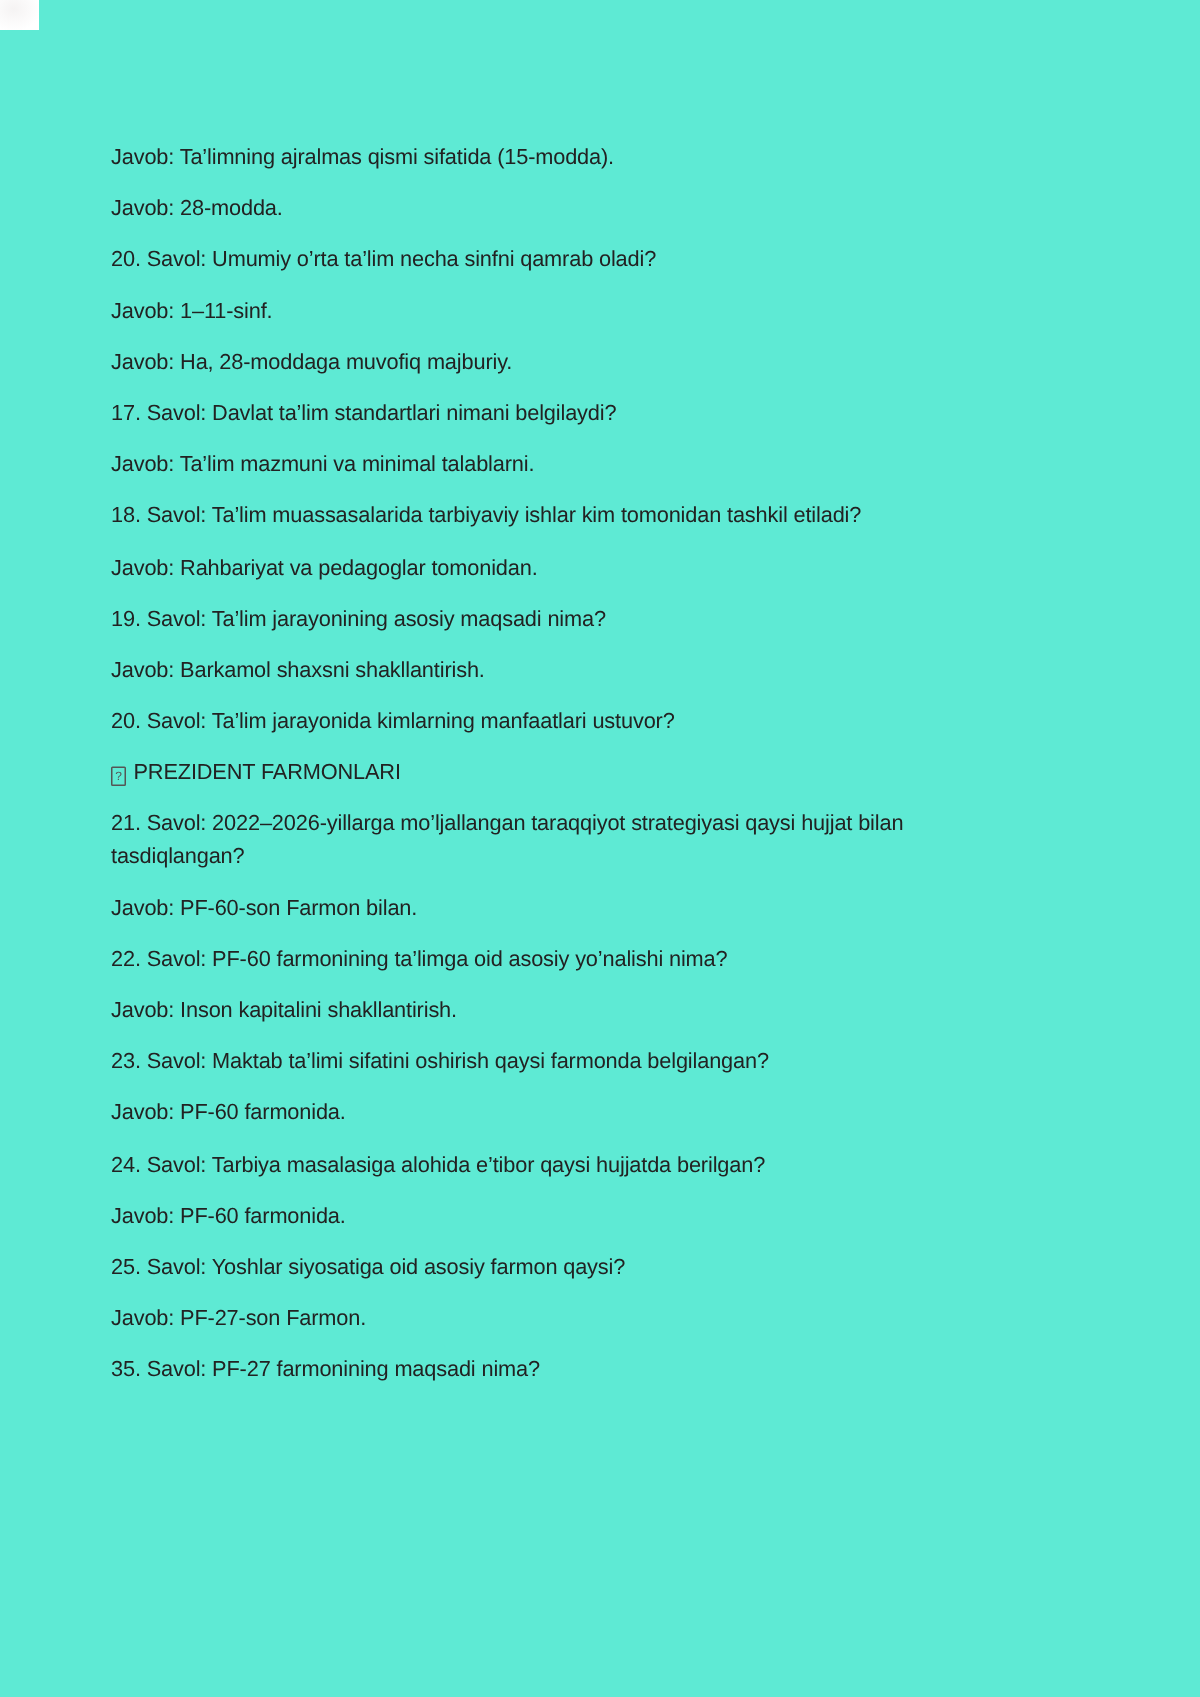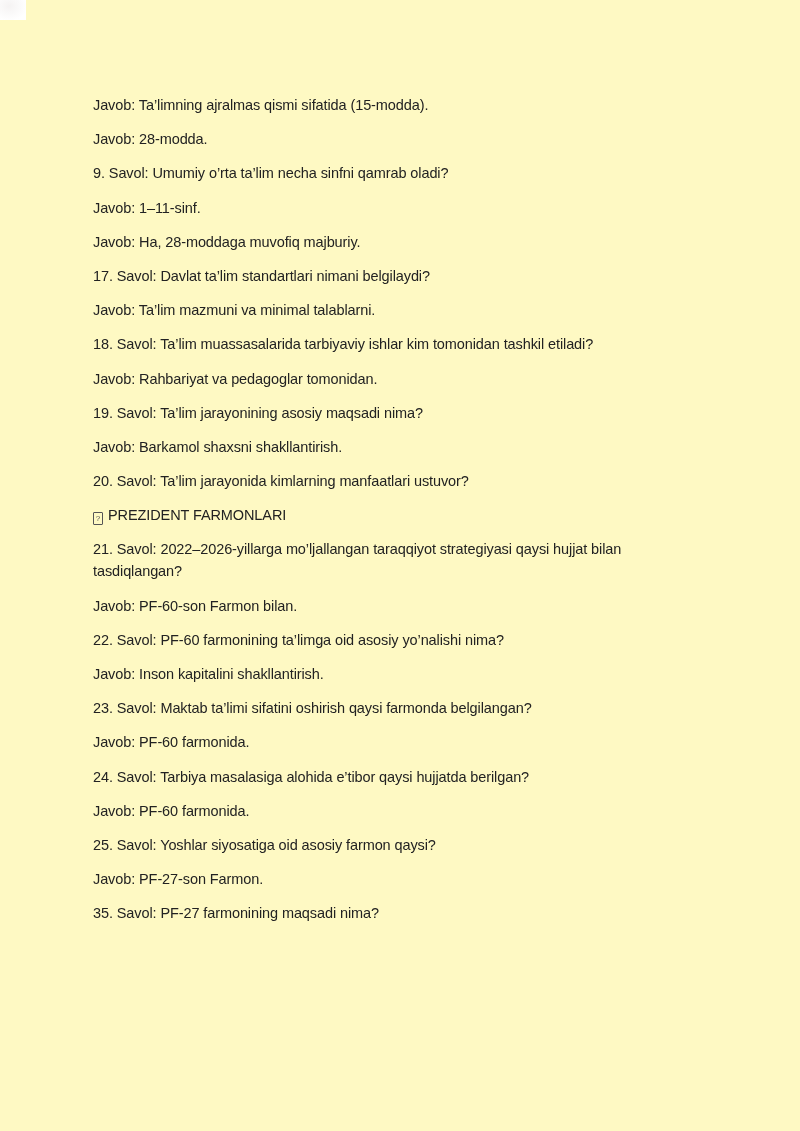--- a/index.html
+++ b/index.html
@@ -4,24 +4,24 @@
 <style>
   html, body {
     margin: 0;
     padding: 0;
     background: #ffffff;
   }
   .page {
     position: relative;
     width: 800px;
     height: 1131px;
-    background: #fef9c3;
+    background: #5eead4;
     overflow: hidden;
     box-sizing: border-box;
-    padding: 94px 79px 0 93px;
+    padding: 94px 79px 0 74px;
     font-family: "Liberation Sans", "DejaVu Sans", sans-serif;
     font-size: 14.5px;
     letter-spacing: -0.1px;
     color: #222222;
   }
   .corner-smudge {
     position: absolute;
     top: 0;
     left: 0;
     width: 26px;
@@ -55,21 +55,21 @@
   }
 </style>
 </head>
 <body>
 
 <div class="page">
   <div class="corner-smudge"></div>
 
   <p class="line">Javob: Ta’limning ajralmas qismi sifatida (15-modda).</p>
   <p class="line">Javob: 28-modda.</p>
-  <p class="line">9. Savol: Umumiy o’rta ta’lim necha sinfni qamrab oladi?</p>
+  <p class="line">20. Savol: Umumiy o’rta ta’lim necha sinfni qamrab oladi?</p>
   <p class="line">Javob: 1–11-sinf.</p>
   <p class="line">Javob: Ha, 28-moddaga muvofiq majburiy.</p>
   <p class="line">17. Savol: Davlat ta’lim standartlari nimani belgilaydi?</p>
   <p class="line">Javob: Ta’lim mazmuni va minimal talablarni.</p>
   <p class="line">18. Savol: Ta’lim muassasalarida tarbiyaviy ishlar kim tomonidan tashkil etiladi?</p>
   <p class="line">Javob: Rahbariyat va pedagoglar tomonidan.</p>
   <p class="line">19. Savol: Ta’lim jarayonining asosiy maqsadi nima?</p>
   <p class="line">Javob: Barkamol shaxsni shakllantirish.</p>
   <p class="line">20. Savol: Ta’lim jarayonida kimlarning manfaatlari ustuvor?</p>
 

